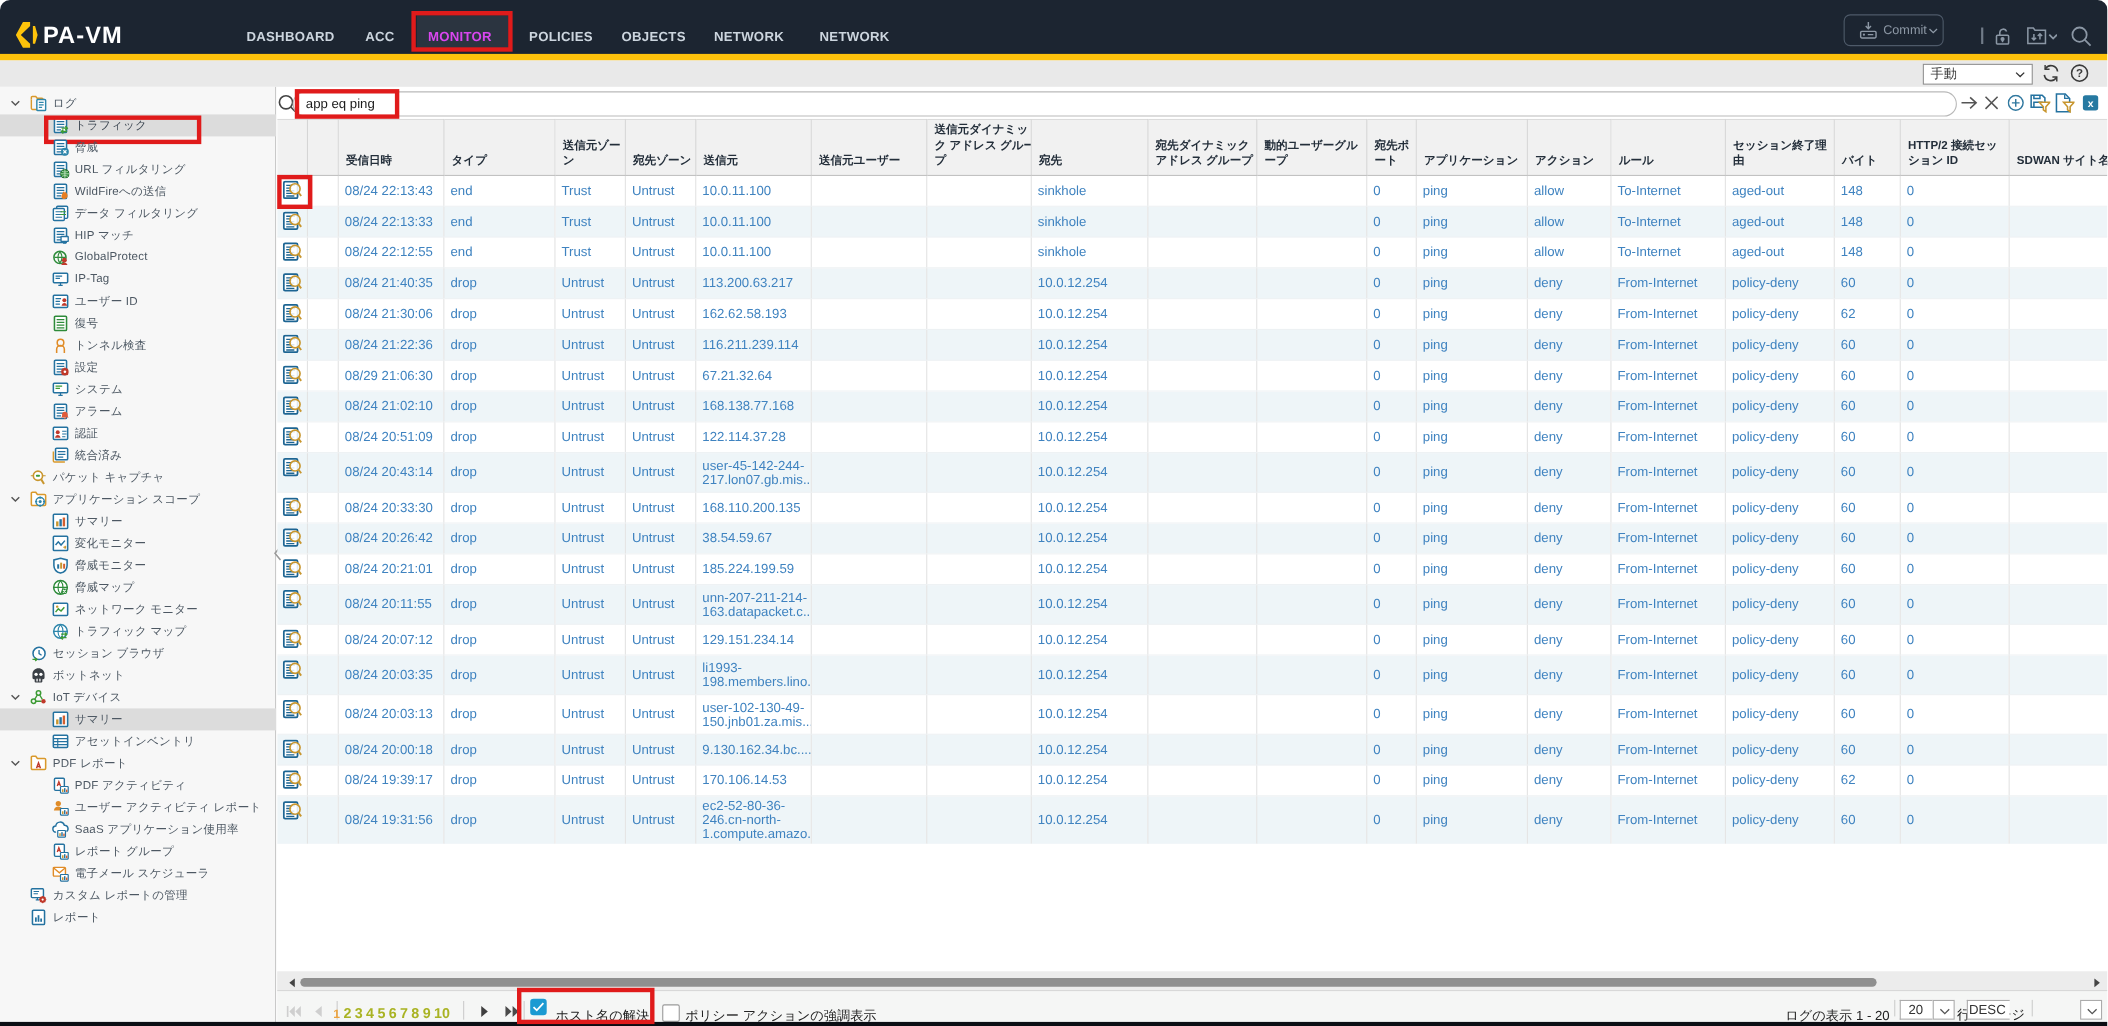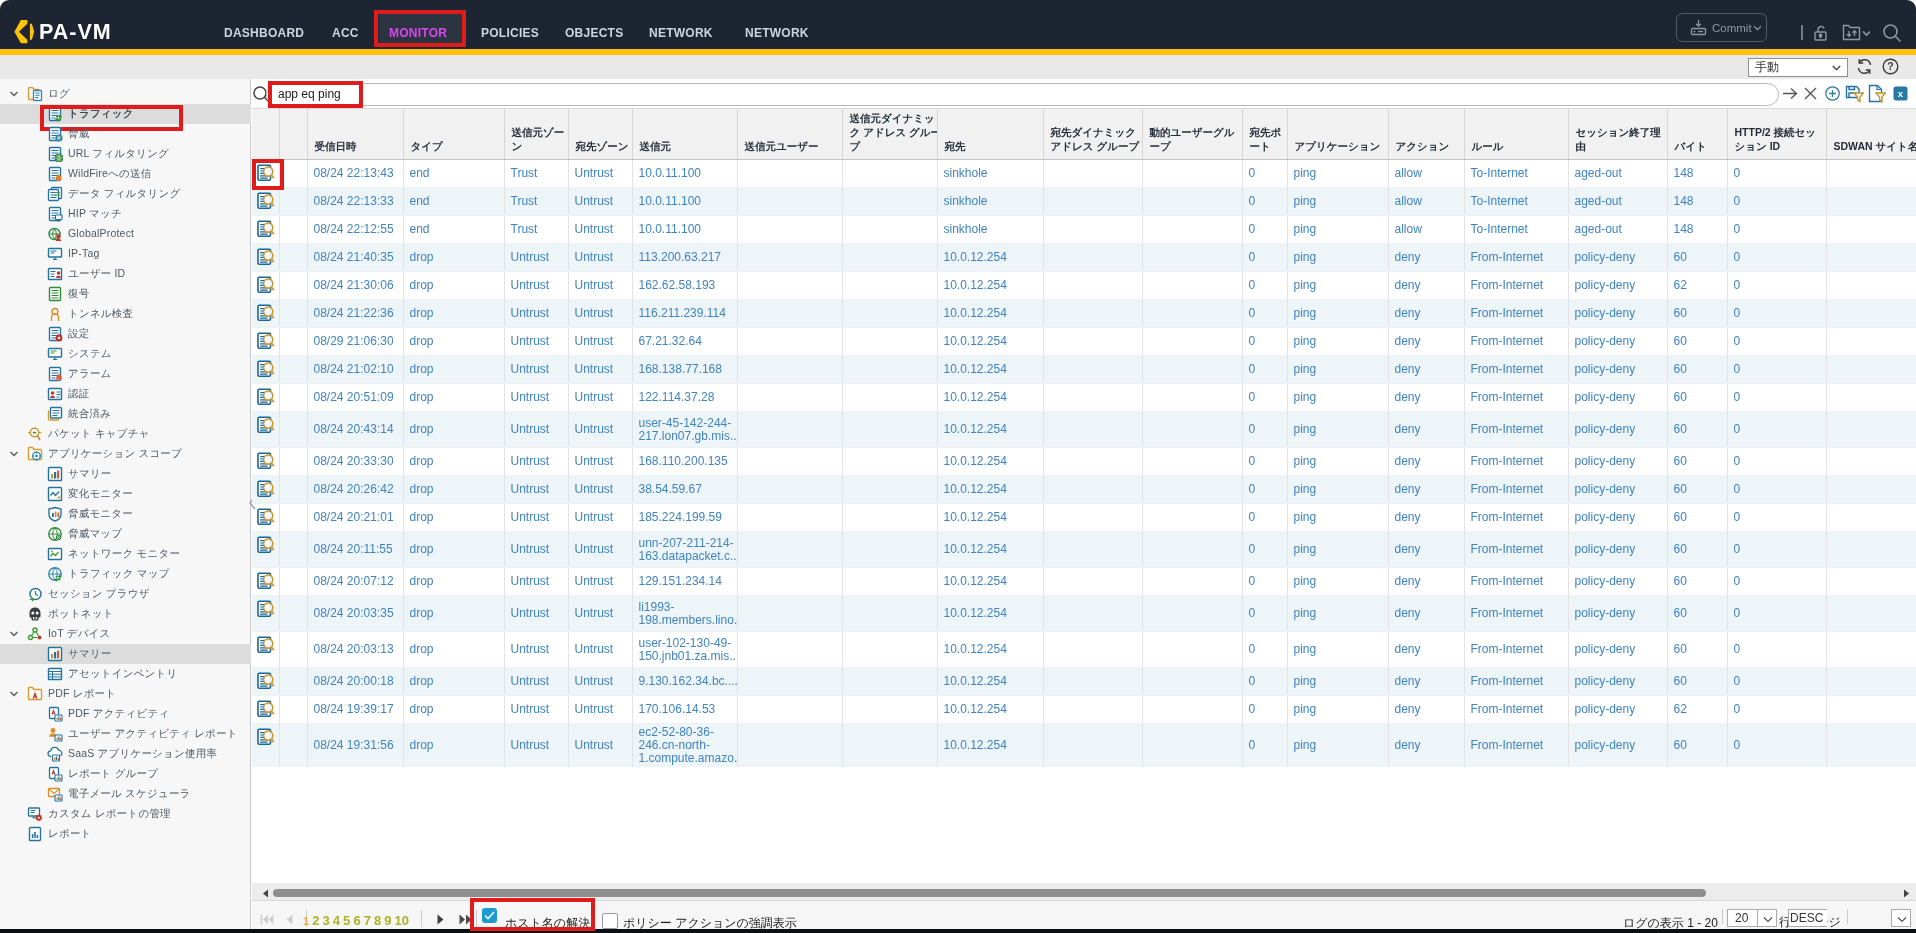--- a/index.html
+++ b/index.html
@@ -18,21 +18,21 @@
 #gbar { position:absolute; left:0; top:55px; width:1916px; height:24px; background:#e9e9e9; }
 
 #frow { position:absolute; left:0; top:79px; width:1916px; height:29px; background:#fff; }
 #finput { position:absolute; left:266px; top:4px; width:1513px; height:23px; background:#fff;
   border:1px solid #b9b9b9; border-radius:12px; }
 #ftext { position:absolute; left:278px; top:8px; font-size:12px; color:#1b1b1b; }
 
 #sidebar { position:absolute; left:0; top:79px; width:251px; height:854px; background:#f7f7f7;
   border-right:1px solid #c9c9c9; }
 .slbl { position:absolute; font-size:10.5px; color:#4d5863; white-space:nowrap; letter-spacing:0.2px;text-align:right; }
-.slbl.bold { font-weight:bold; color:#3f4954; }
+.slbl.bold { font-weight:normal; color:#3f4954; }
 .si { position:absolute; width:16px; height:16px; }
 .schev { position:absolute; width:10px; height:10px; }
 .ssel { position:absolute; left:0; top:0; width:251px; height:20px; background:#dcdcdc; }
 
 #tablewrap { position:absolute; left:252px; top:108px; width:1664px; height:659px; overflow:hidden; }
 #logtable { border-collapse:collapse; table-layout:fixed; width:1668px; }
 #logtable th { background:#f1f1f1; border-right:1px solid #d5d5d5; border-bottom:1px solid #c2c2c2; border-top:1px solid #d8d8d8;
   font-size:10.5px; color:#232e3a; text-align:left; vertical-align:bottom; padding:0 4px 6px 7px;
   height:51px; font-weight:bold; line-height:14px; white-space:nowrap; overflow:hidden; }
 #logtable td { border-right:1px solid #e3e3e3; border-bottom:1px solid #edf1f3;

